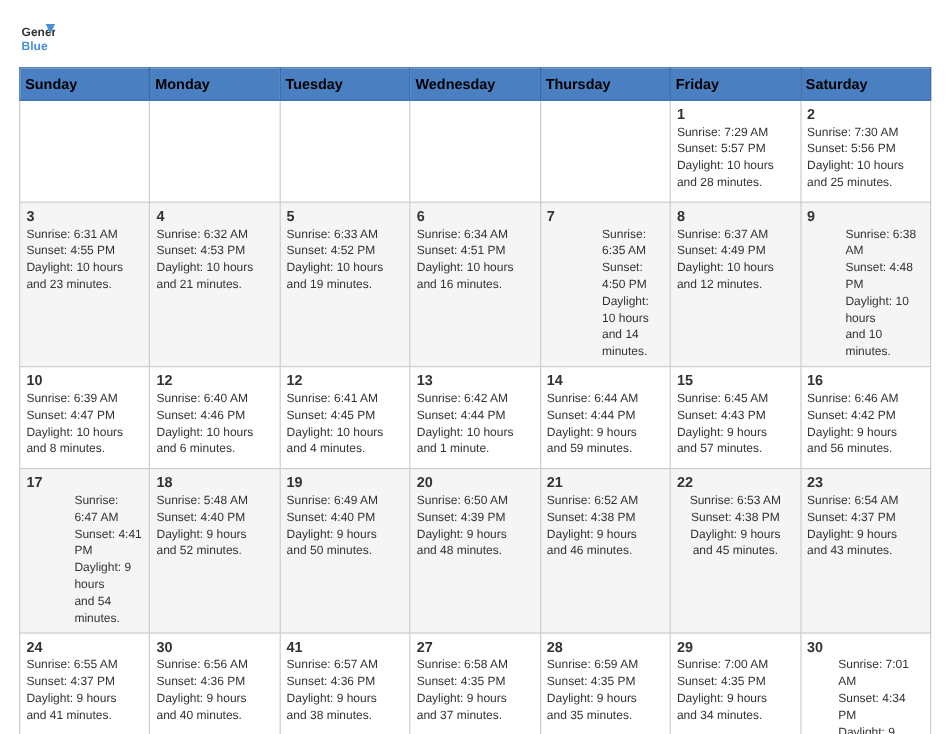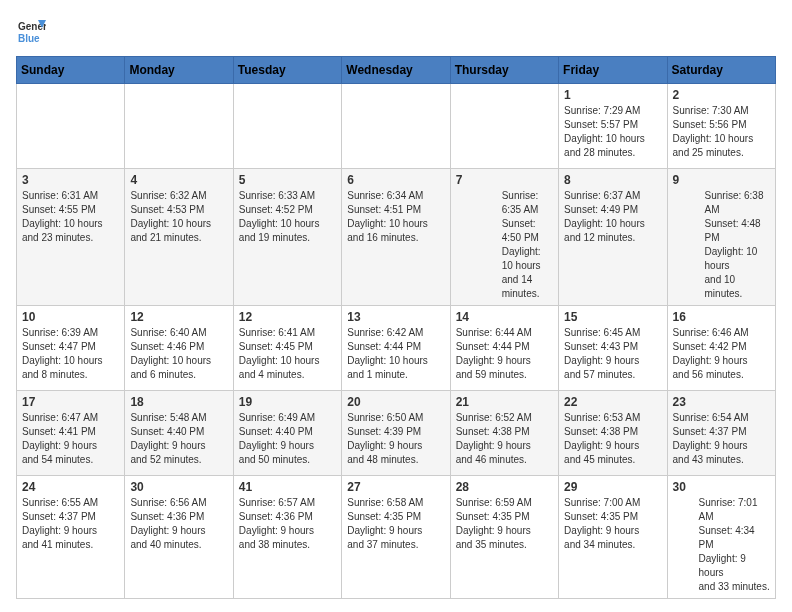--- a/index.html
+++ b/index.html
@@ -227,21 +227,21 @@
           <span class="day-num">16</span>
           <div class="day-info" style="white-space: pre-line;">Sunrise: 6:46 AM
 Sunset: 4:42 PM
 Daylight: 9 hours
 and 56 minutes.</div>
         </td>
       </tr>
       <tr>
         <td>
           <span class="day-num">17</span>
-          <div class="day-info" style="white-space: pre-line;">Sunrise: 6:47 AM
+          <div class="day-info" style="white-space: pre-line; margin-left: 40px;">Sunrise: 6:47 AM
 Sunset: 4:41 PM
 Daylight: 9 hours
 and 54 minutes.</div>
         </td>
         <td>
           <span class="day-num">18</span>
           <div class="day-info" style="white-space: pre-line;">Sunrise: 5:48 AM
 Sunset: 4:40 PM
 Daylight: 9 hours
 and 52 minutes.</div>
@@ -262,21 +262,21 @@
         </td>
         <td>
           <span class="day-num">21</span>
           <div class="day-info" style="white-space: pre-line;">Sunrise: 6:52 AM
 Sunset: 4:38 PM
 Daylight: 9 hours
 and 46 minutes.</div>
         </td>
         <td>
           <span class="day-num">22</span>
-          <div class="day-info" style="white-space: pre-line;">Sunrise: 6:53 AM
+          <div class="day-info" style="white-space: pre-line; text-align: center;">Sunrise: 6:53 AM
 Sunset: 4:38 PM
 Daylight: 9 hours
 and 45 minutes.</div>
         </td>
         <td>
           <span class="day-num">23</span>
           <div class="day-info" style="white-space: pre-line;">Sunrise: 6:54 AM
 Sunset: 4:37 PM
 Daylight: 9 hours
 and 43 minutes.</div>

